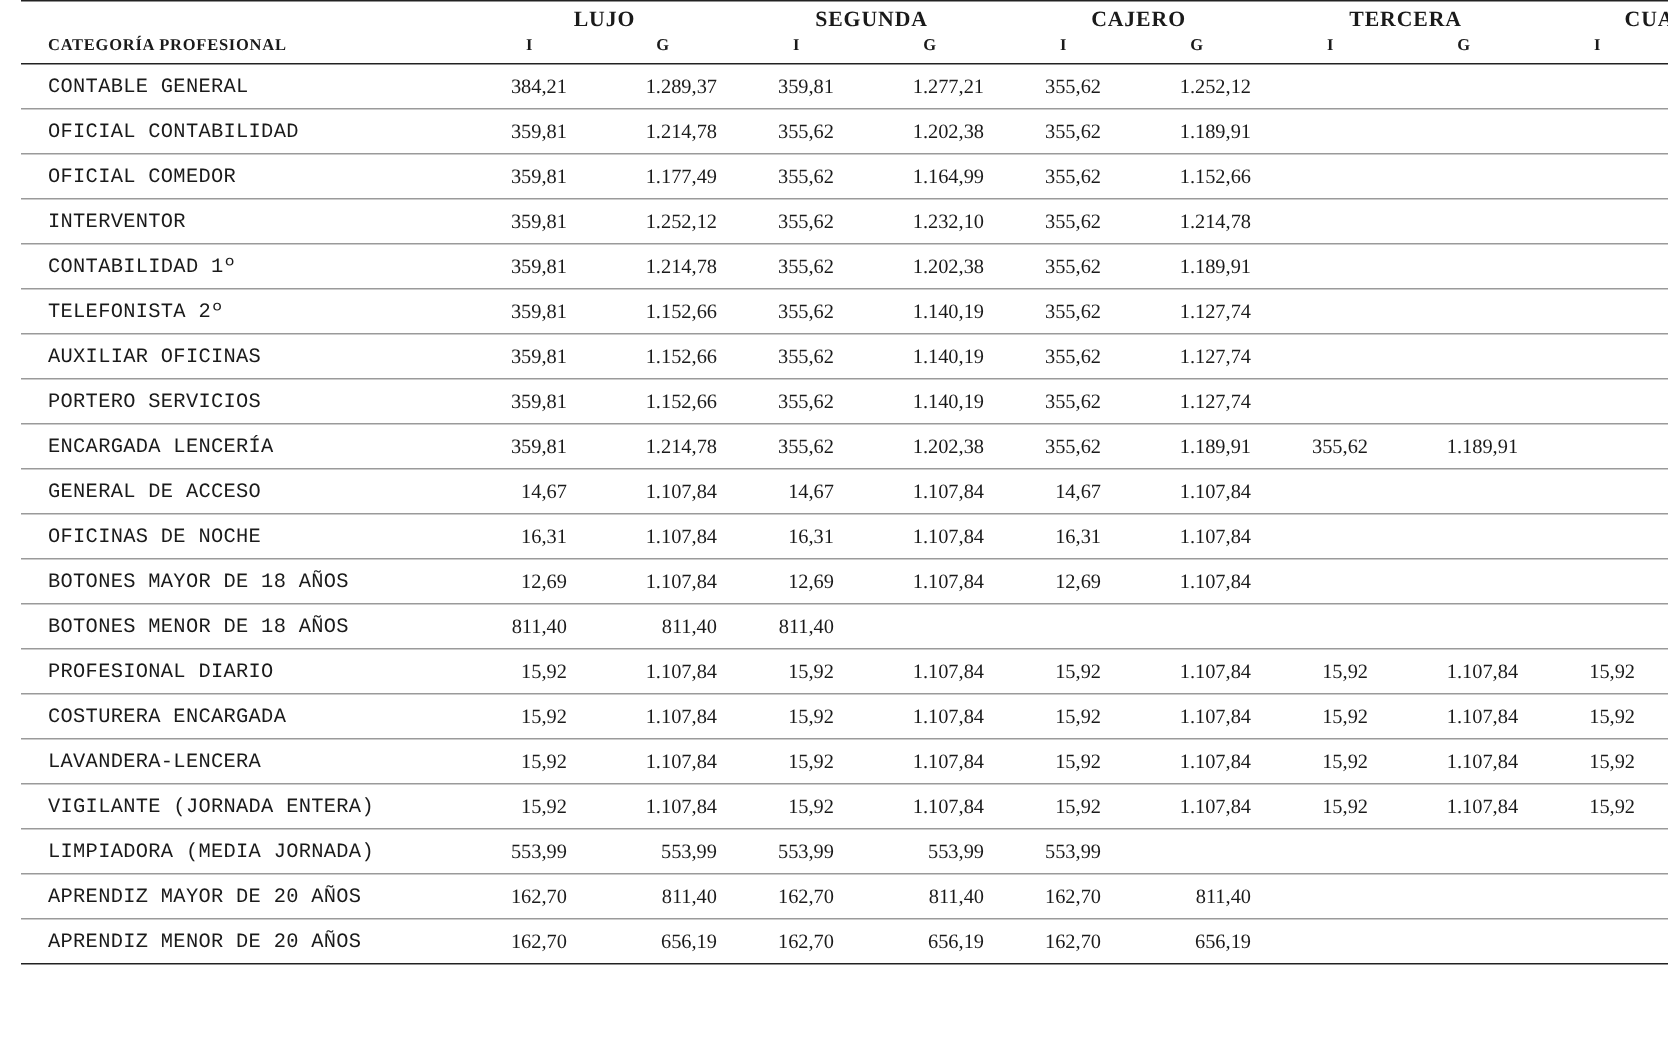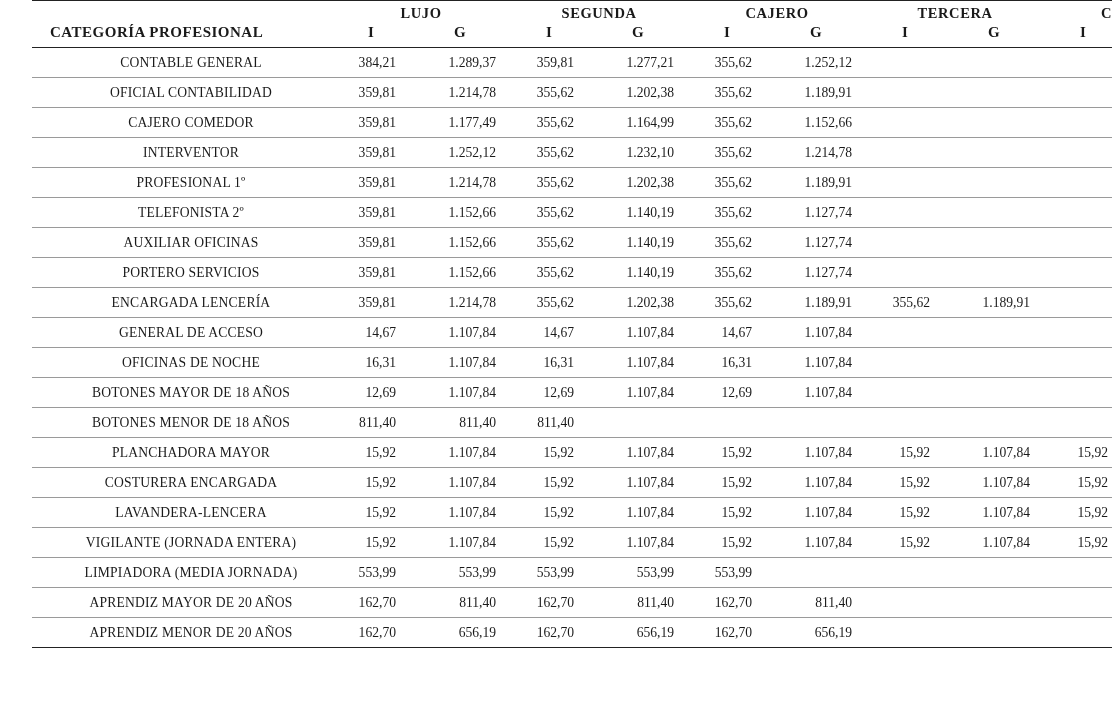--- a/index.html
+++ b/index.html
@@ -12,42 +12,42 @@
     height: 704px;
     font-family: "Liberation Serif", serif;
     color: #1a1a1a;
     overflow: hidden;
   }
   .page {
     position: relative;
     width: 919px;
     height: 704px;
     box-sizing: border-box;
-    padding: 0 32px;
+    padding: 0 14px;
   }
   table.wage-table {
     width: 1084px;
     border-collapse: collapse;
     table-layout: fixed;
   }
   table.wage-table col.c-cat   { width: 300px; }
   table.wage-table col.c-num   { width: 78px; }
   table.wage-table col.c-wide  { width: 100px; }
 
   thead tr.group-row th {
     font-size: 14.5px;
     font-weight: bold;
     letter-spacing: 0.6px;
     text-align: center;
     padding: 4px 0 2px 0;
     border: none;
     font-family: "Liberation Serif", serif;
   }
   thead tr.sub-row th {
-    font-size: 15px;
+    font-size: 11px;
     font-weight: bold;
     text-align: center;
     padding: 0 0 6px 0;
     border: none;
     letter-spacing: 0.4px;
   }
   thead tr.sub-row th.cat-head {
     text-align: left;
     padding-left: 18px;
     letter-spacing: 0.5px;
@@ -59,23 +59,24 @@
     border-top: 1.4px solid #222;
   }
   tbody td {
     font-size: 13.6px;
     padding: 7px 0 6px 0;
     border-bottom: 0.8px solid #9a9a9a;
     vertical-align: middle;
     white-space: nowrap;
   }
   tbody td.cat {
-    text-align: center;
+    text-align: left;
     padding-left: 18px;
     letter-spacing: 0.2px;
+    font-family: Liberation Mono, monospace;
   }
   tbody td.num {
     text-align: right;
     padding-right: 14px;
   }
   tbody tr:last-child td {
     border-bottom: 1.4px solid #222;
   }
 </style>
 </head>
@@ -140,21 +141,21 @@
           <td class="num">355,62</td>
           <td class="num">1.202,38</td>
           <td class="num">355,62</td>
           <td class="num">1.189,91</td>
           <td class="num"></td>
           <td class="num"></td>
           <td class="num"></td>
           <td class="num"></td>
         </tr>
         <tr>
-          <td class="cat">CAJERO COMEDOR</td>
+          <td class="cat">OFICIAL COMEDOR</td>
           <td class="num">359,81</td>
           <td class="num">1.177,49</td>
           <td class="num">355,62</td>
           <td class="num">1.164,99</td>
           <td class="num">355,62</td>
           <td class="num">1.152,66</td>
           <td class="num"></td>
           <td class="num"></td>
           <td class="num"></td>
           <td class="num"></td>
@@ -166,21 +167,21 @@
           <td class="num">355,62</td>
           <td class="num">1.232,10</td>
           <td class="num">355,62</td>
           <td class="num">1.214,78</td>
           <td class="num"></td>
           <td class="num"></td>
           <td class="num"></td>
           <td class="num"></td>
         </tr>
         <tr>
-          <td class="cat">PROFESIONAL 1º</td>
+          <td class="cat">CONTABILIDAD 1º</td>
           <td class="num">359,81</td>
           <td class="num">1.214,78</td>
           <td class="num">355,62</td>
           <td class="num">1.202,38</td>
           <td class="num">355,62</td>
           <td class="num">1.189,91</td>
           <td class="num"></td>
           <td class="num"></td>
           <td class="num"></td>
           <td class="num"></td>
@@ -283,21 +284,21 @@
           <td class="num">811,40</td>
           <td class="num"></td>
           <td class="num"></td>
           <td class="num"></td>
           <td class="num"></td>
           <td class="num"></td>
           <td class="num"></td>
           <td class="num"></td>
         </tr>
         <tr>
-          <td class="cat">PLANCHADORA MAYOR</td>
+          <td class="cat">PROFESIONAL DIARIO</td>
           <td class="num">15,92</td>
           <td class="num">1.107,84</td>
           <td class="num">15,92</td>
           <td class="num">1.107,84</td>
           <td class="num">15,92</td>
           <td class="num">1.107,84</td>
           <td class="num">15,92</td>
           <td class="num">1.107,84</td>
           <td class="num">15,92</td>
           <td class="num">1.107,84</td>

